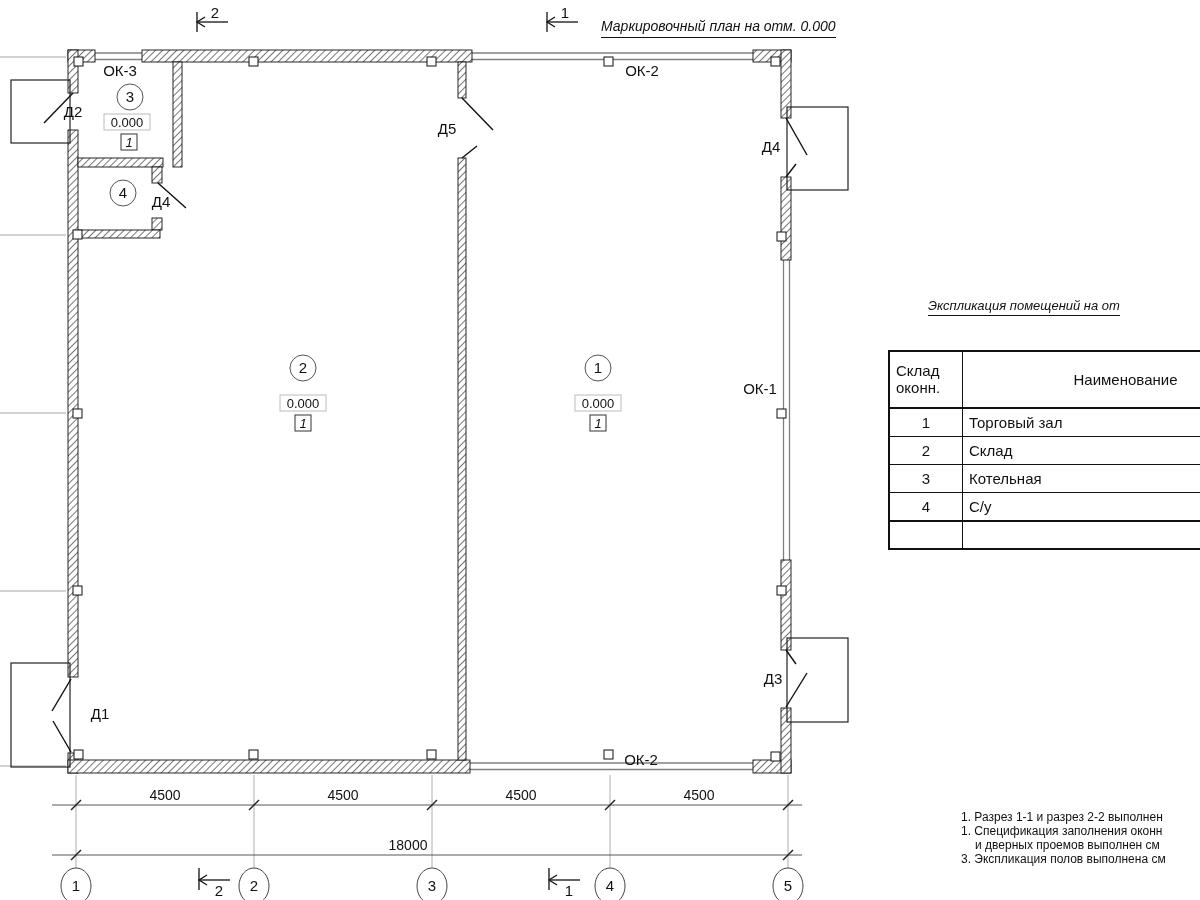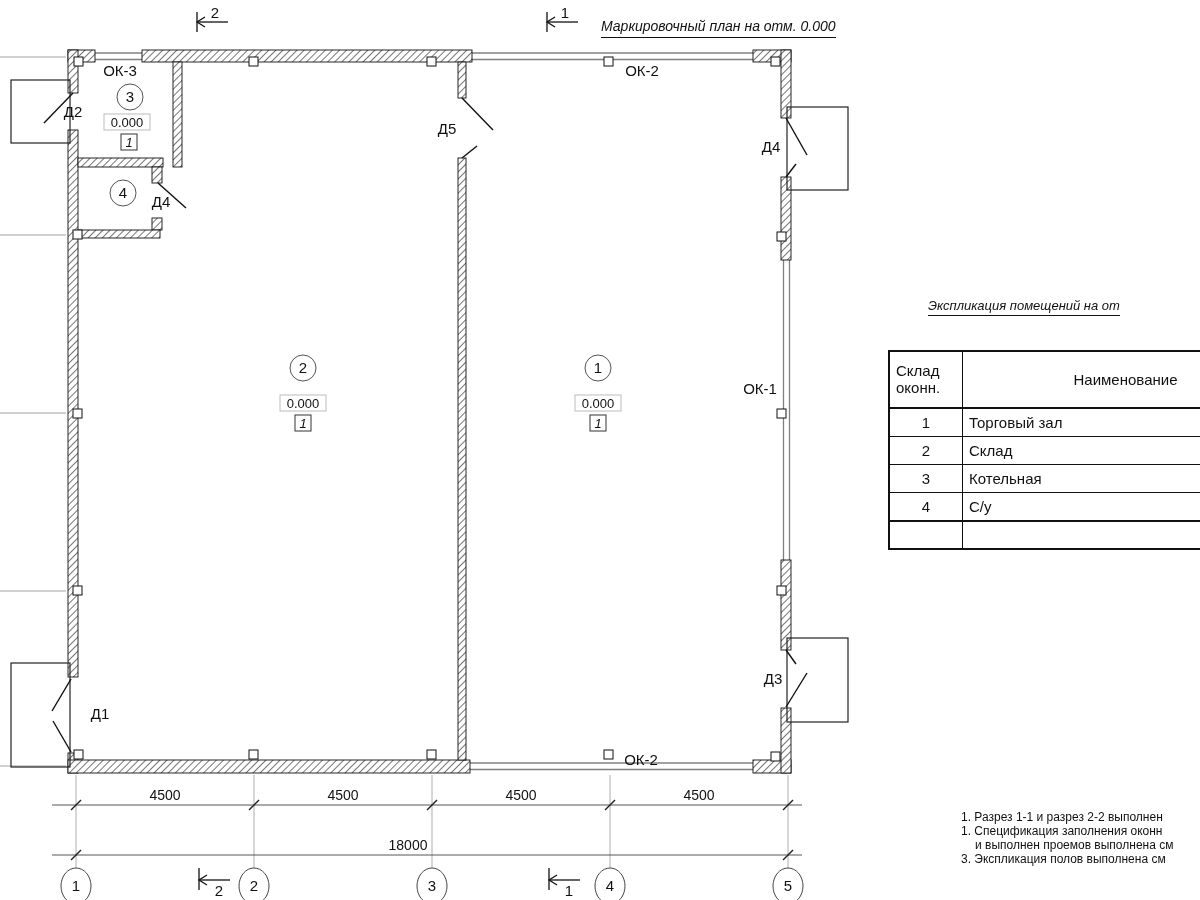--- a/index.html
+++ b/index.html
@@ -277,17 +277,17 @@
       <td class="col-num"></td>
       <td></td>
     </tr>
   </tbody>
     </table>
 
   
   <div class="notes">
     <div>1. Разрез 1-1 и разрез 2-2 выполнен</div>
     <div>1. Спецификация заполнения оконн</div>
-    <div class="cont">и выполнен проемов выполнена см</div>
+    <div class="cont">и дверных проемов выполнен см</div>
     <div>3. Экспликация полов выполнена см</div>
   </div>
 
 </div>
 
 </body></html>

